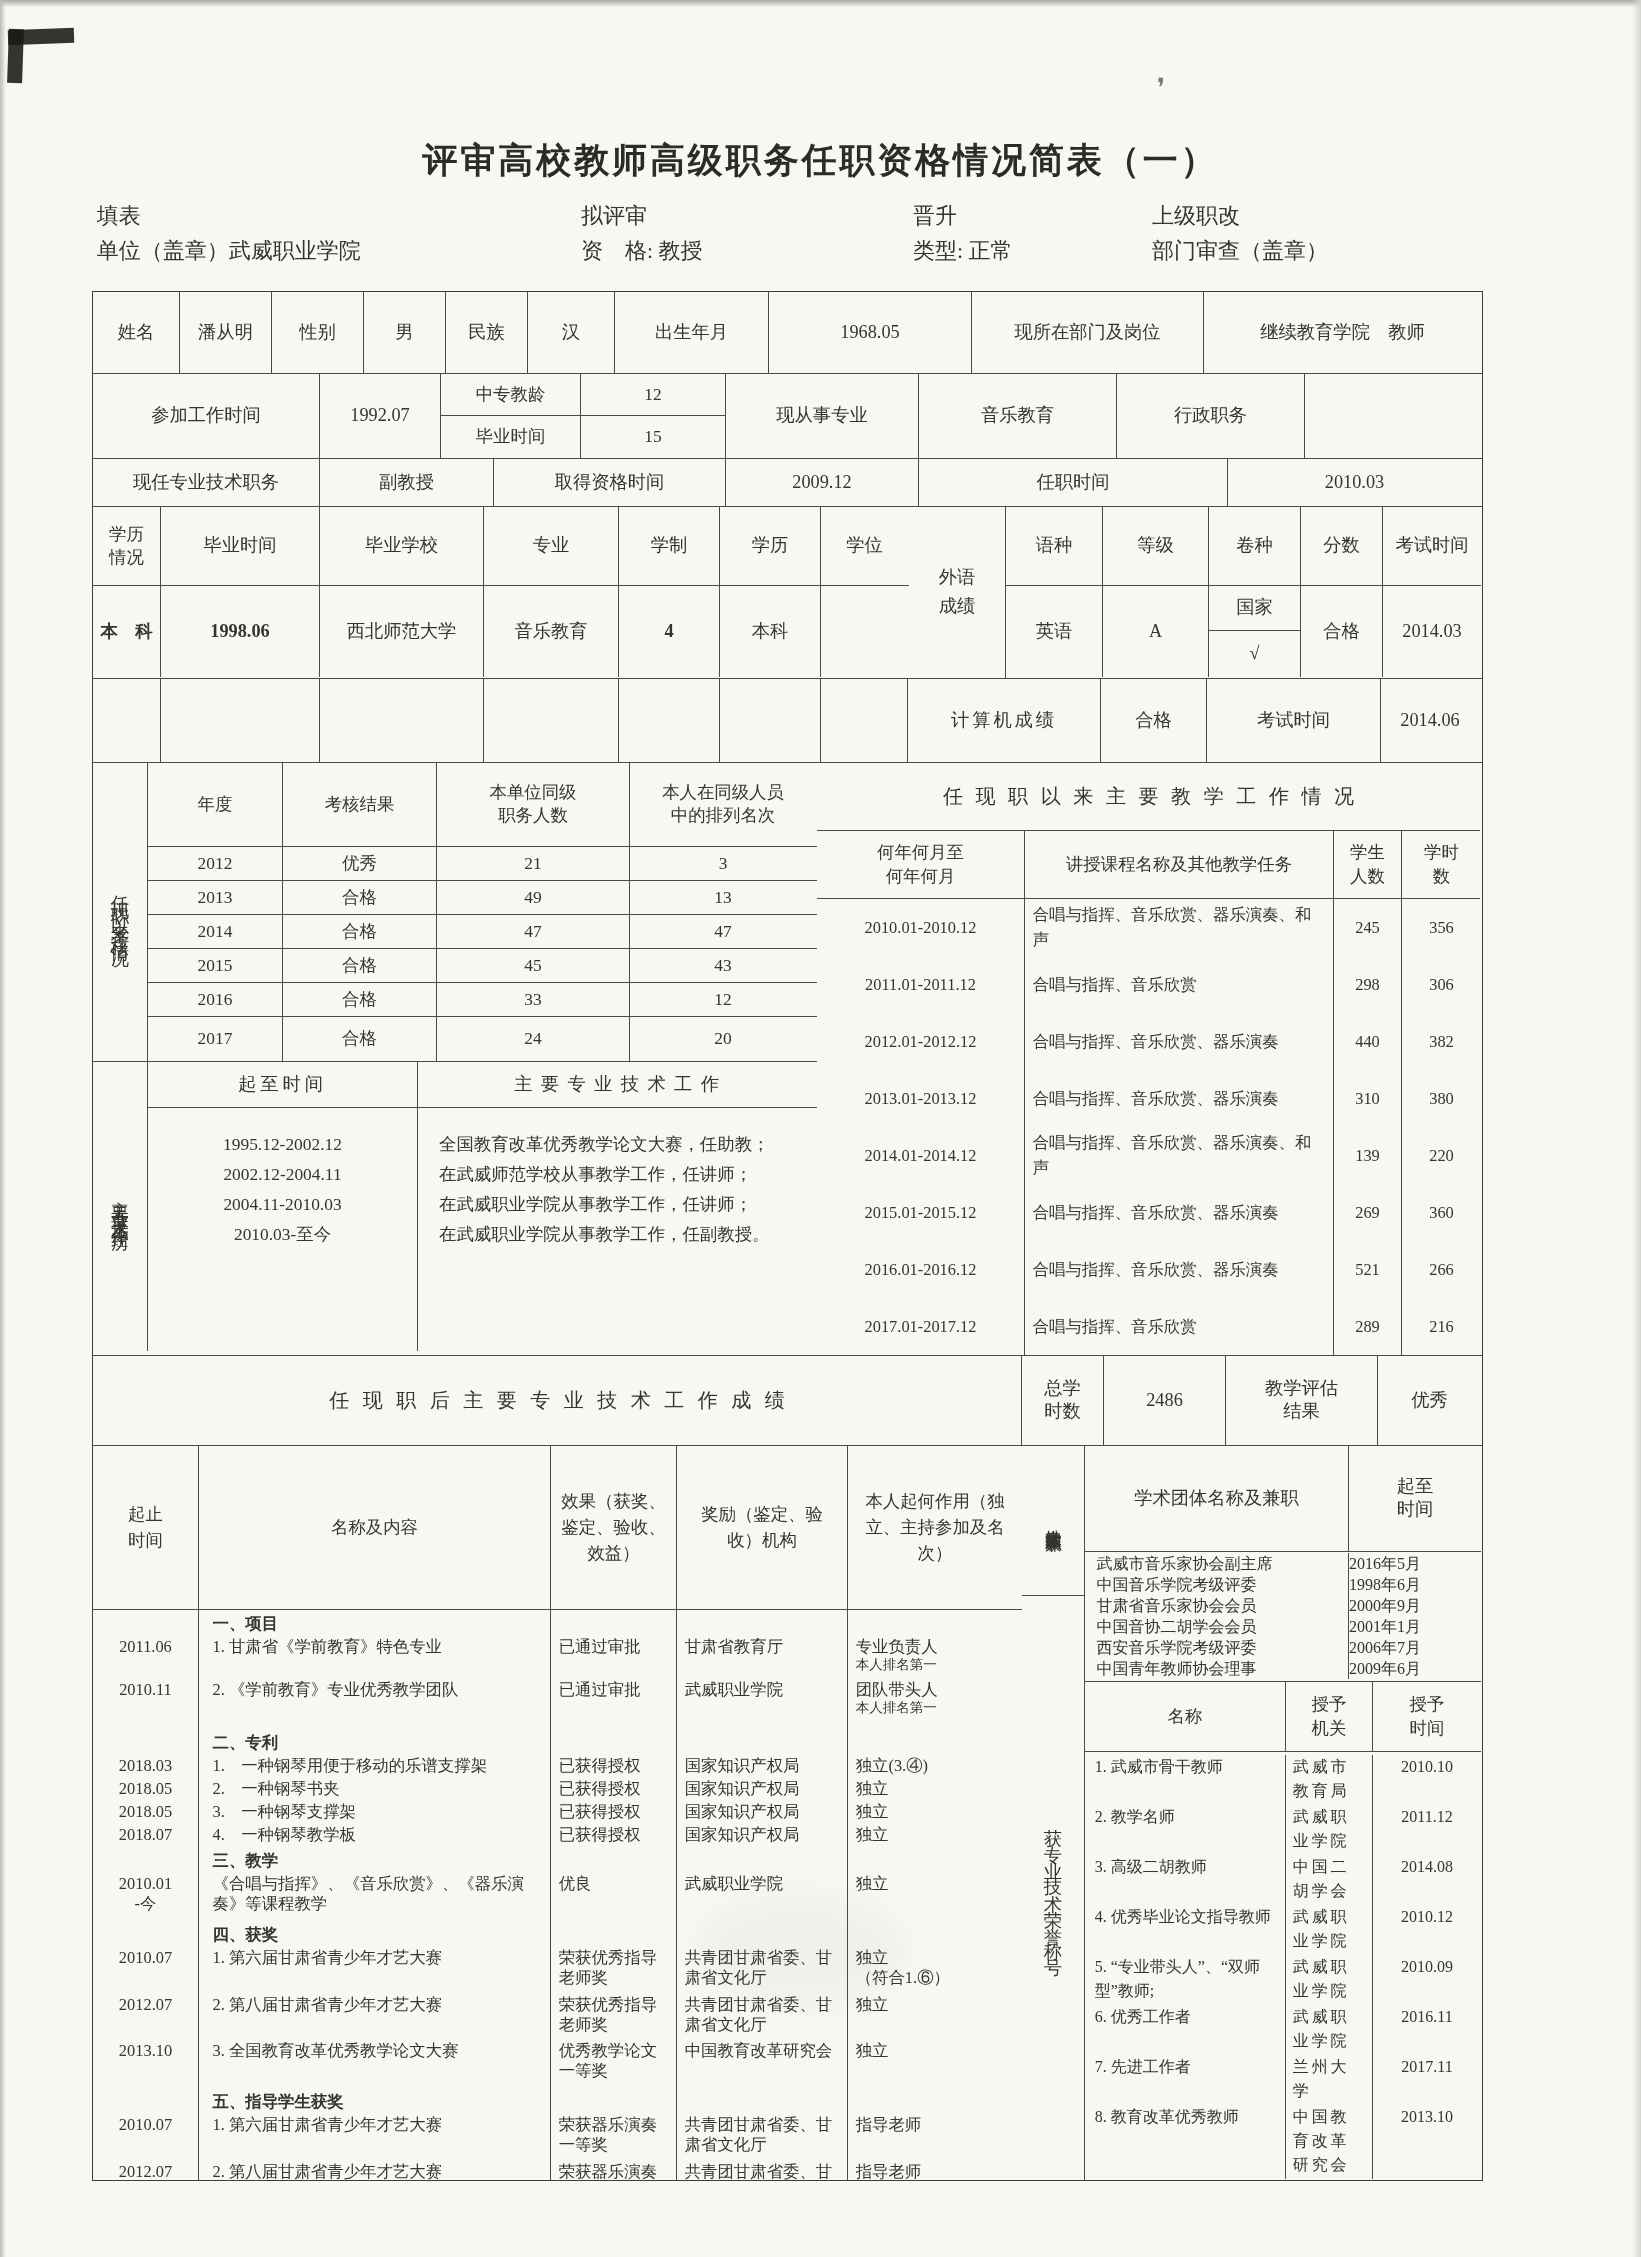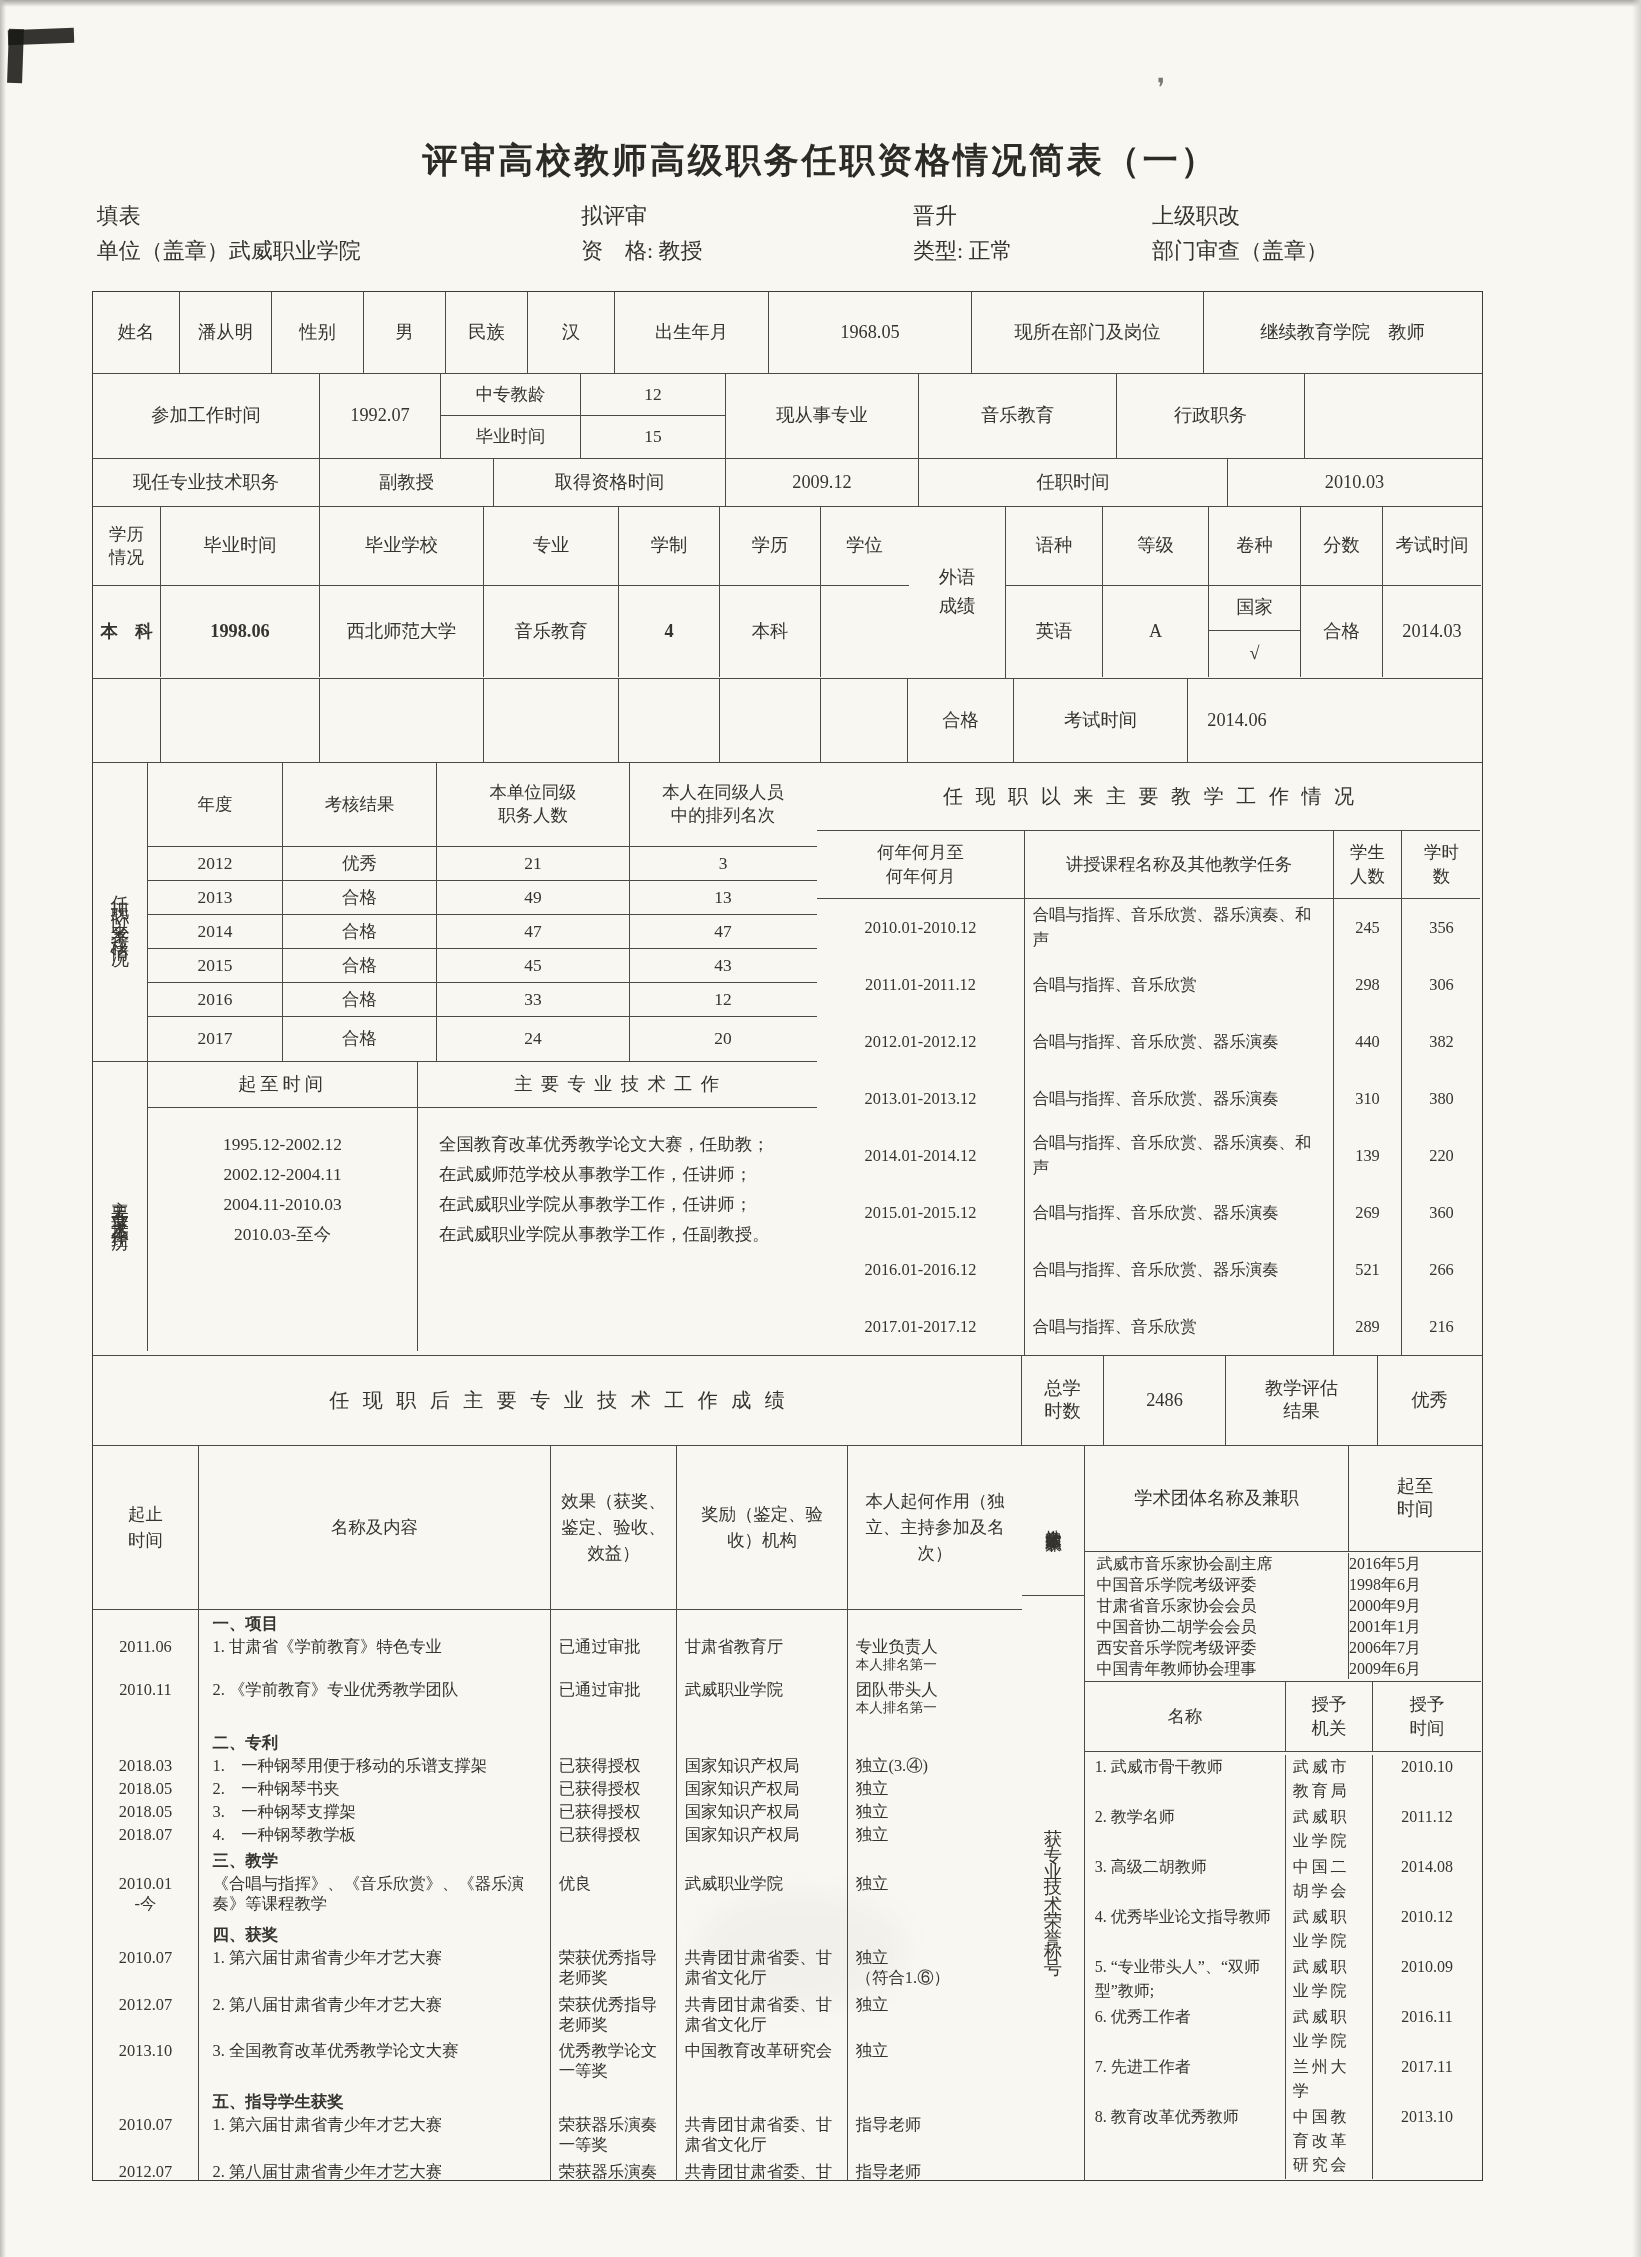--- a/index.html
+++ b/index.html
@@ -245,20 +245,21 @@
     </div>
 
     <div class="frow h87">
       <div class="cell" style="width:68px"></div>
       <div class="cell" style="width:159px"></div>
       <div class="cell" style="width:164px"></div>
       <div class="cell" style="width:135px"></div>
       <div class="cell" style="width:101px"></div>
       <div class="cell" style="width:101px"></div>
       <div class="cell" style="width:87px"></div>
+      <div class="cell" style="width:193px;letter-spacing:2.9px">计算机成绩</div>
       <div class="cell" style="width:106px">合格</div>
       <div class="cell" style="width:174px">考试时间</div>
       <div class="cell last" style="width:98px">2014.06</div>
     </div>
 
     <div class="secB">
       <div class="assess-group">
         <div class="ag-top">
           <div class="vlabel" style="width:55px;letter-spacing:6.8px">任现职以来考核情况</div>
           <div class="assess-table">

